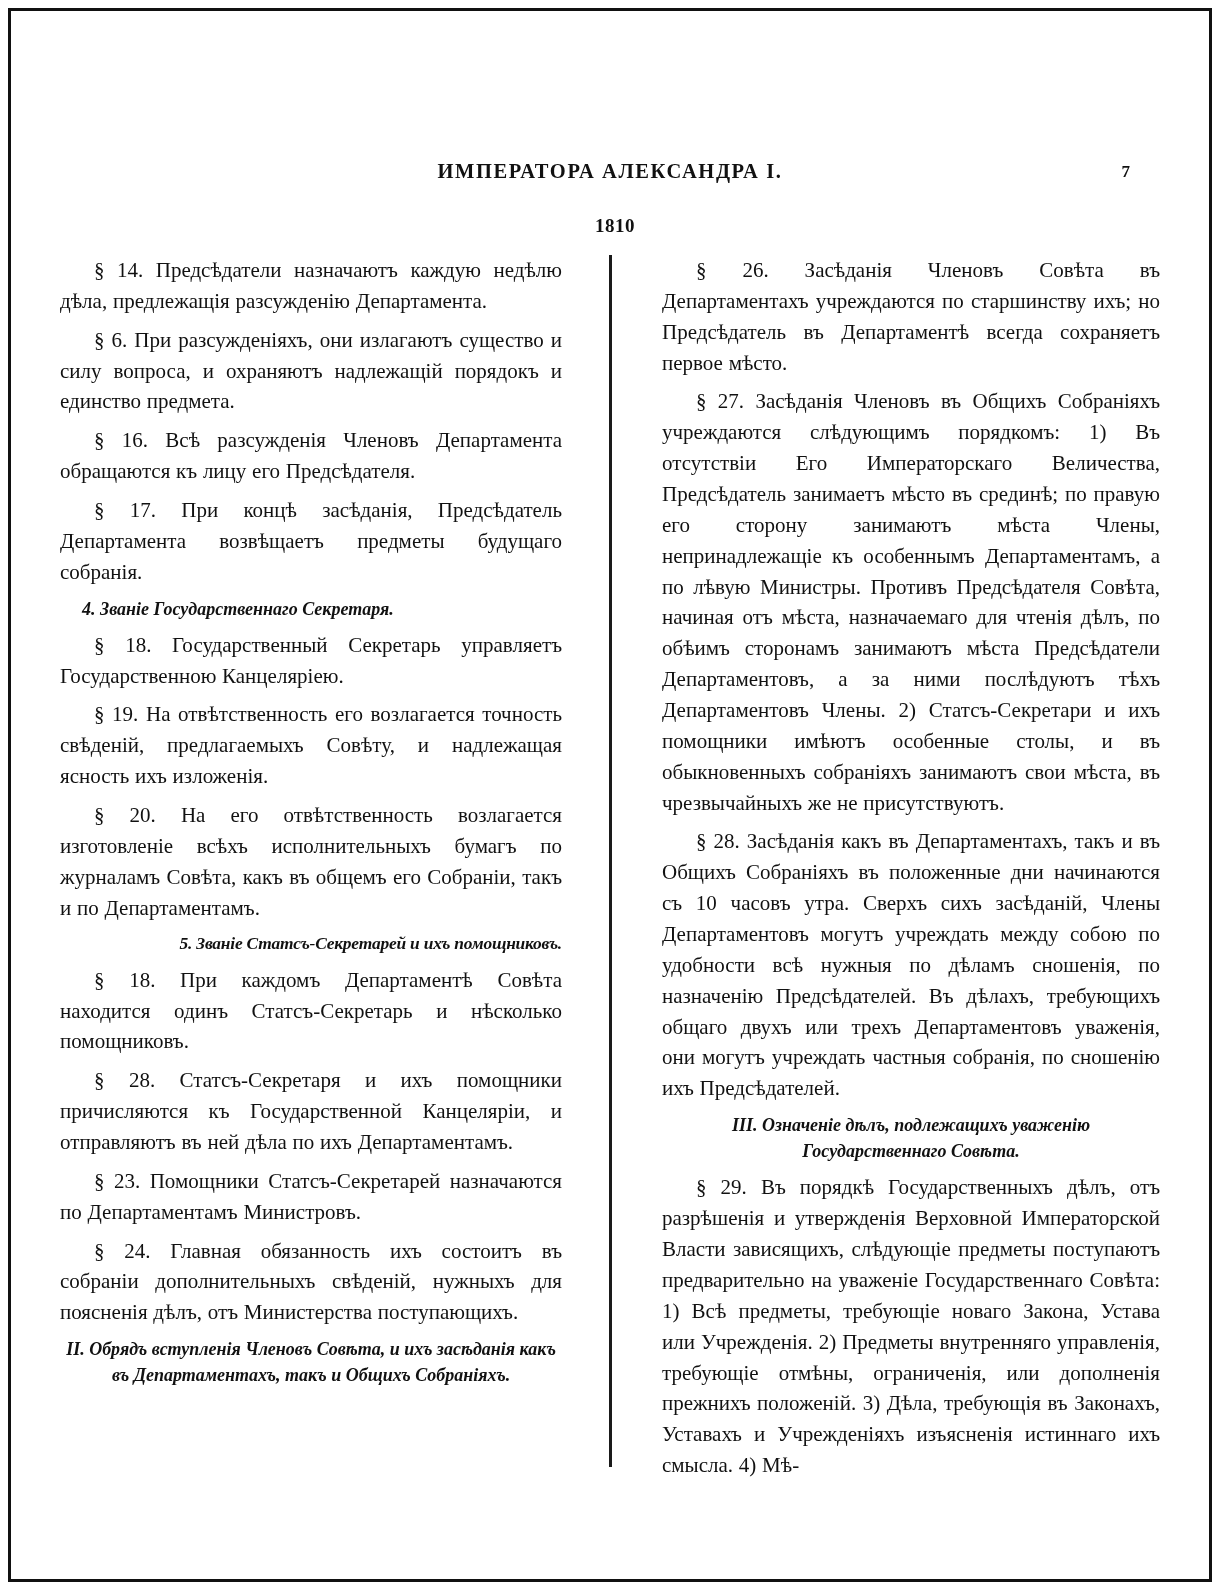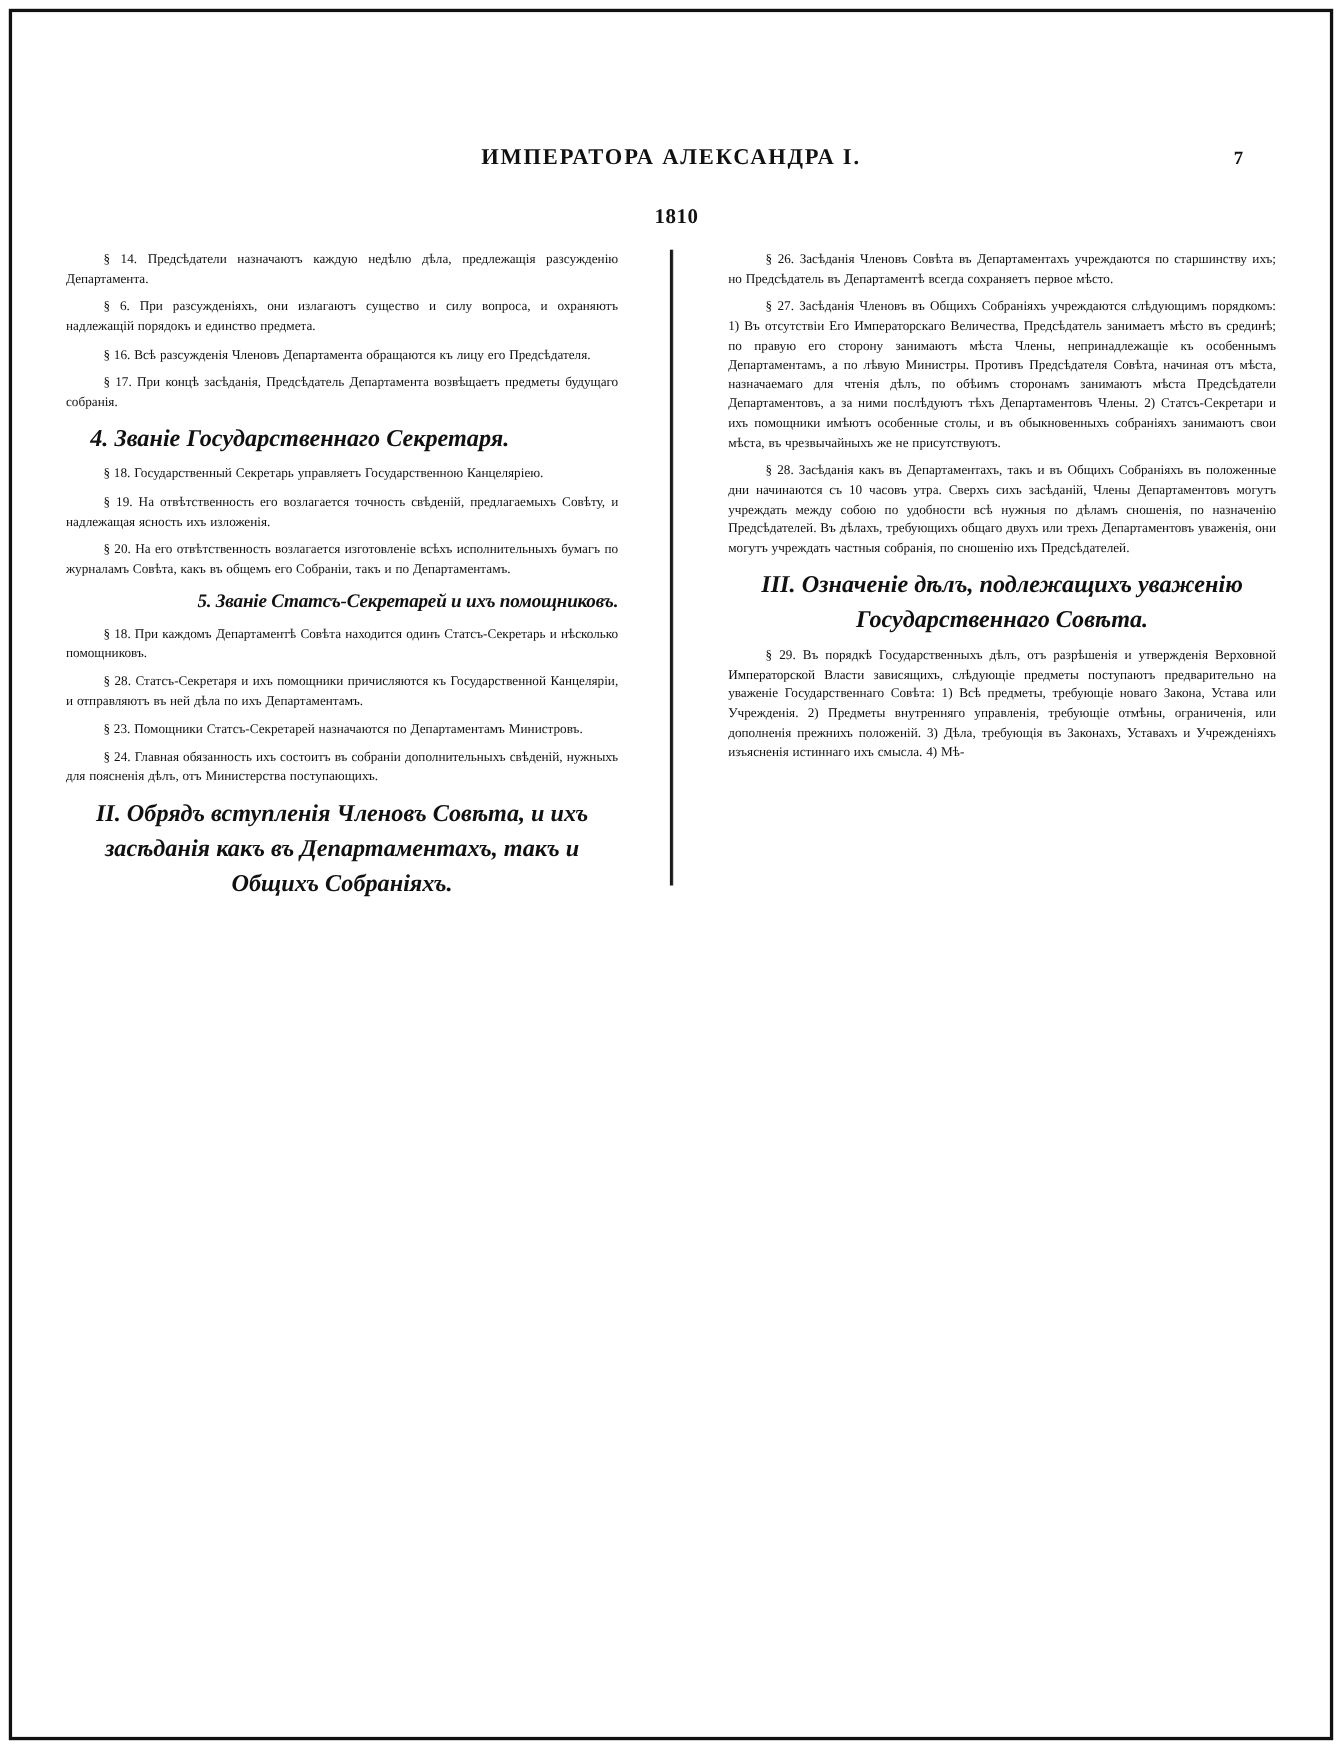--- a/index.html
+++ b/index.html
@@ -29,21 +29,21 @@
   .content {
     position: absolute;
     left: 60px;
     top: 60px;
     right: 60px;
     bottom: 60px;
   }
   .running-head {
     position: relative;
     text-align: center;
-    margin-top: 72px;
+    margin-top: 100px;
   }
   .running-head .title {
     font-size: 20.5px;
     letter-spacing: 1.6px;
     font-weight: bold;
     display: inline-block;
   }
   .running-head .folio {
     position: absolute;
     right: 30px;
@@ -85,29 +85,29 @@
     top: 0;
     bottom: 22px;
     width: 0;
     border-left: 2px solid #1a1a1a;
     border-right: 1px solid #1a1a1a;
   }
   p.para {
     margin: 0 0 8px 0;
     text-indent: 34px;
     text-align: justify;
-    font-size: 12px;
+    font-size: 21px;
     line-height: 1.47;
     word-spacing: 0.5px;
   }
   p.heading {
     margin: 6px 0 8px 0;
     font-style: italic;
     font-weight: bold;
-    font-size: 22px;
+    font-size: 18px;
     line-height: 1.45;
     text-align: center;
   }
   p.heading.left-ind {
     text-align: left;
     text-indent: 22px;
   }
   p.heading.tight {
     font-size: 17.4px;
     text-indent: 0;

